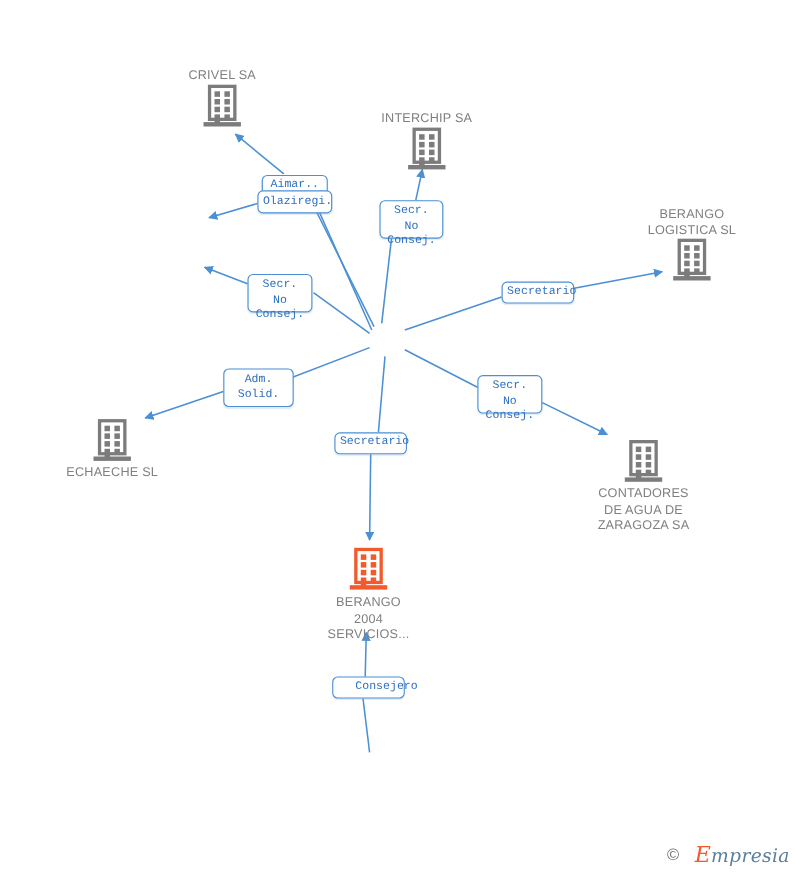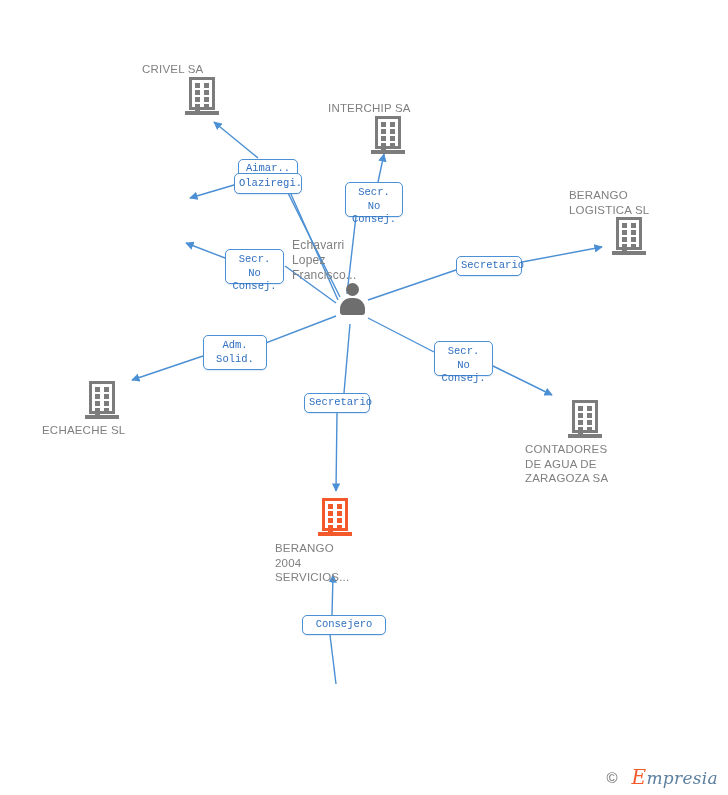--- a/index.html
+++ b/index.html
@@ -8,21 +8,21 @@
     width:728px;height:795px;
     background:#ffffff;
     font-family:"Liberation Sans",sans-serif;
     overflow:hidden;
     position:relative;
   }
   #canvas{position:absolute;left:0;top:0;width:728px;height:795px;}
   svg.edges{position:absolute;left:0;top:0;width:728px;height:795px;pointer-events:none;}
 
   
-  .node{position:absolute;text-align:left;}
+  .node{position:absolute;text-align:center;}
   .node .caption{
     color:#808080;
     font-size:11.5px;
     line-height:14.5px;
     white-space:pre-line;
     letter-spacing:.2px;
   }
   .node.person .caption{font-size:12px;line-height:15px;}
 
   
@@ -174,29 +174,20 @@
       <div class="win" style="left:10px;top:13px;"></div>
         <div class="win" style="left:19px;top:13px;"></div>
       <div class="win" style="left:10px;top:20px;"></div>
         <div class="win" style="left:19px;top:20px;"></div>
       <div class="door" style="left:10px;top:27px;"></div>
         <div class="win" style="left:19px;top:27px;"></div>
       <div class="base"></div>
     </div>
   </div>
 
-  <div class="node person" style="left:292px;top:238px;width:120px;">
-    <div class="caption">Echavarri
-Lopez
-Francisco...</div>
-    <div class="prs">
-      <div class="head"></div>
-        <div class="torso"></div>
-    </div>
-  </div>
 
   <div class="node company" style="left:525px;top:400px;width:120px;">
     <div class="bld grey">
       <div class="body"></div>
         <div class="inner"></div>
       <div class="win" style="left:10px;top:6px;"></div>
         <div class="win" style="left:19px;top:6px;"></div>
       <div class="win" style="left:10px;top:13px;"></div>
         <div class="win" style="left:19px;top:13px;"></div>
       <div class="win" style="left:10px;top:20px;"></div>
@@ -260,20 +251,20 @@
   <div class="elabel" style="left:456px;top:256px;width:66px;height:20px;padding:2px 4px;">Secretario</div>
 
   <div class="elabel" style="left:203px;top:335px;width:64px;height:35px;">Adm.
 Solid.</div>
 
   <div class="elabel" style="left:434px;top:341px;width:59px;height:35px;">Secr.  No
 Consej.</div>
 
   <div class="elabel" style="left:304px;top:393px;width:66px;height:20px;padding:2px 4px;">Secretario</div>
 
-  <div class="elabel" style="left:302px;top:615px;width:84px;height:20px;padding:2px 4px;">Consejero</div>
+  <div class="elabel" style="left:302px;top:615px;width:66px;height:20px;padding:2px 20px;">Consejero</div>
 
   <div id="watermark">
     <span class="copy">©</span>
     <span class="wm-text"><span class="lead">E</span><span>mpresia</span></span>
   </div>
 
 </div>
 
 </body></html>

